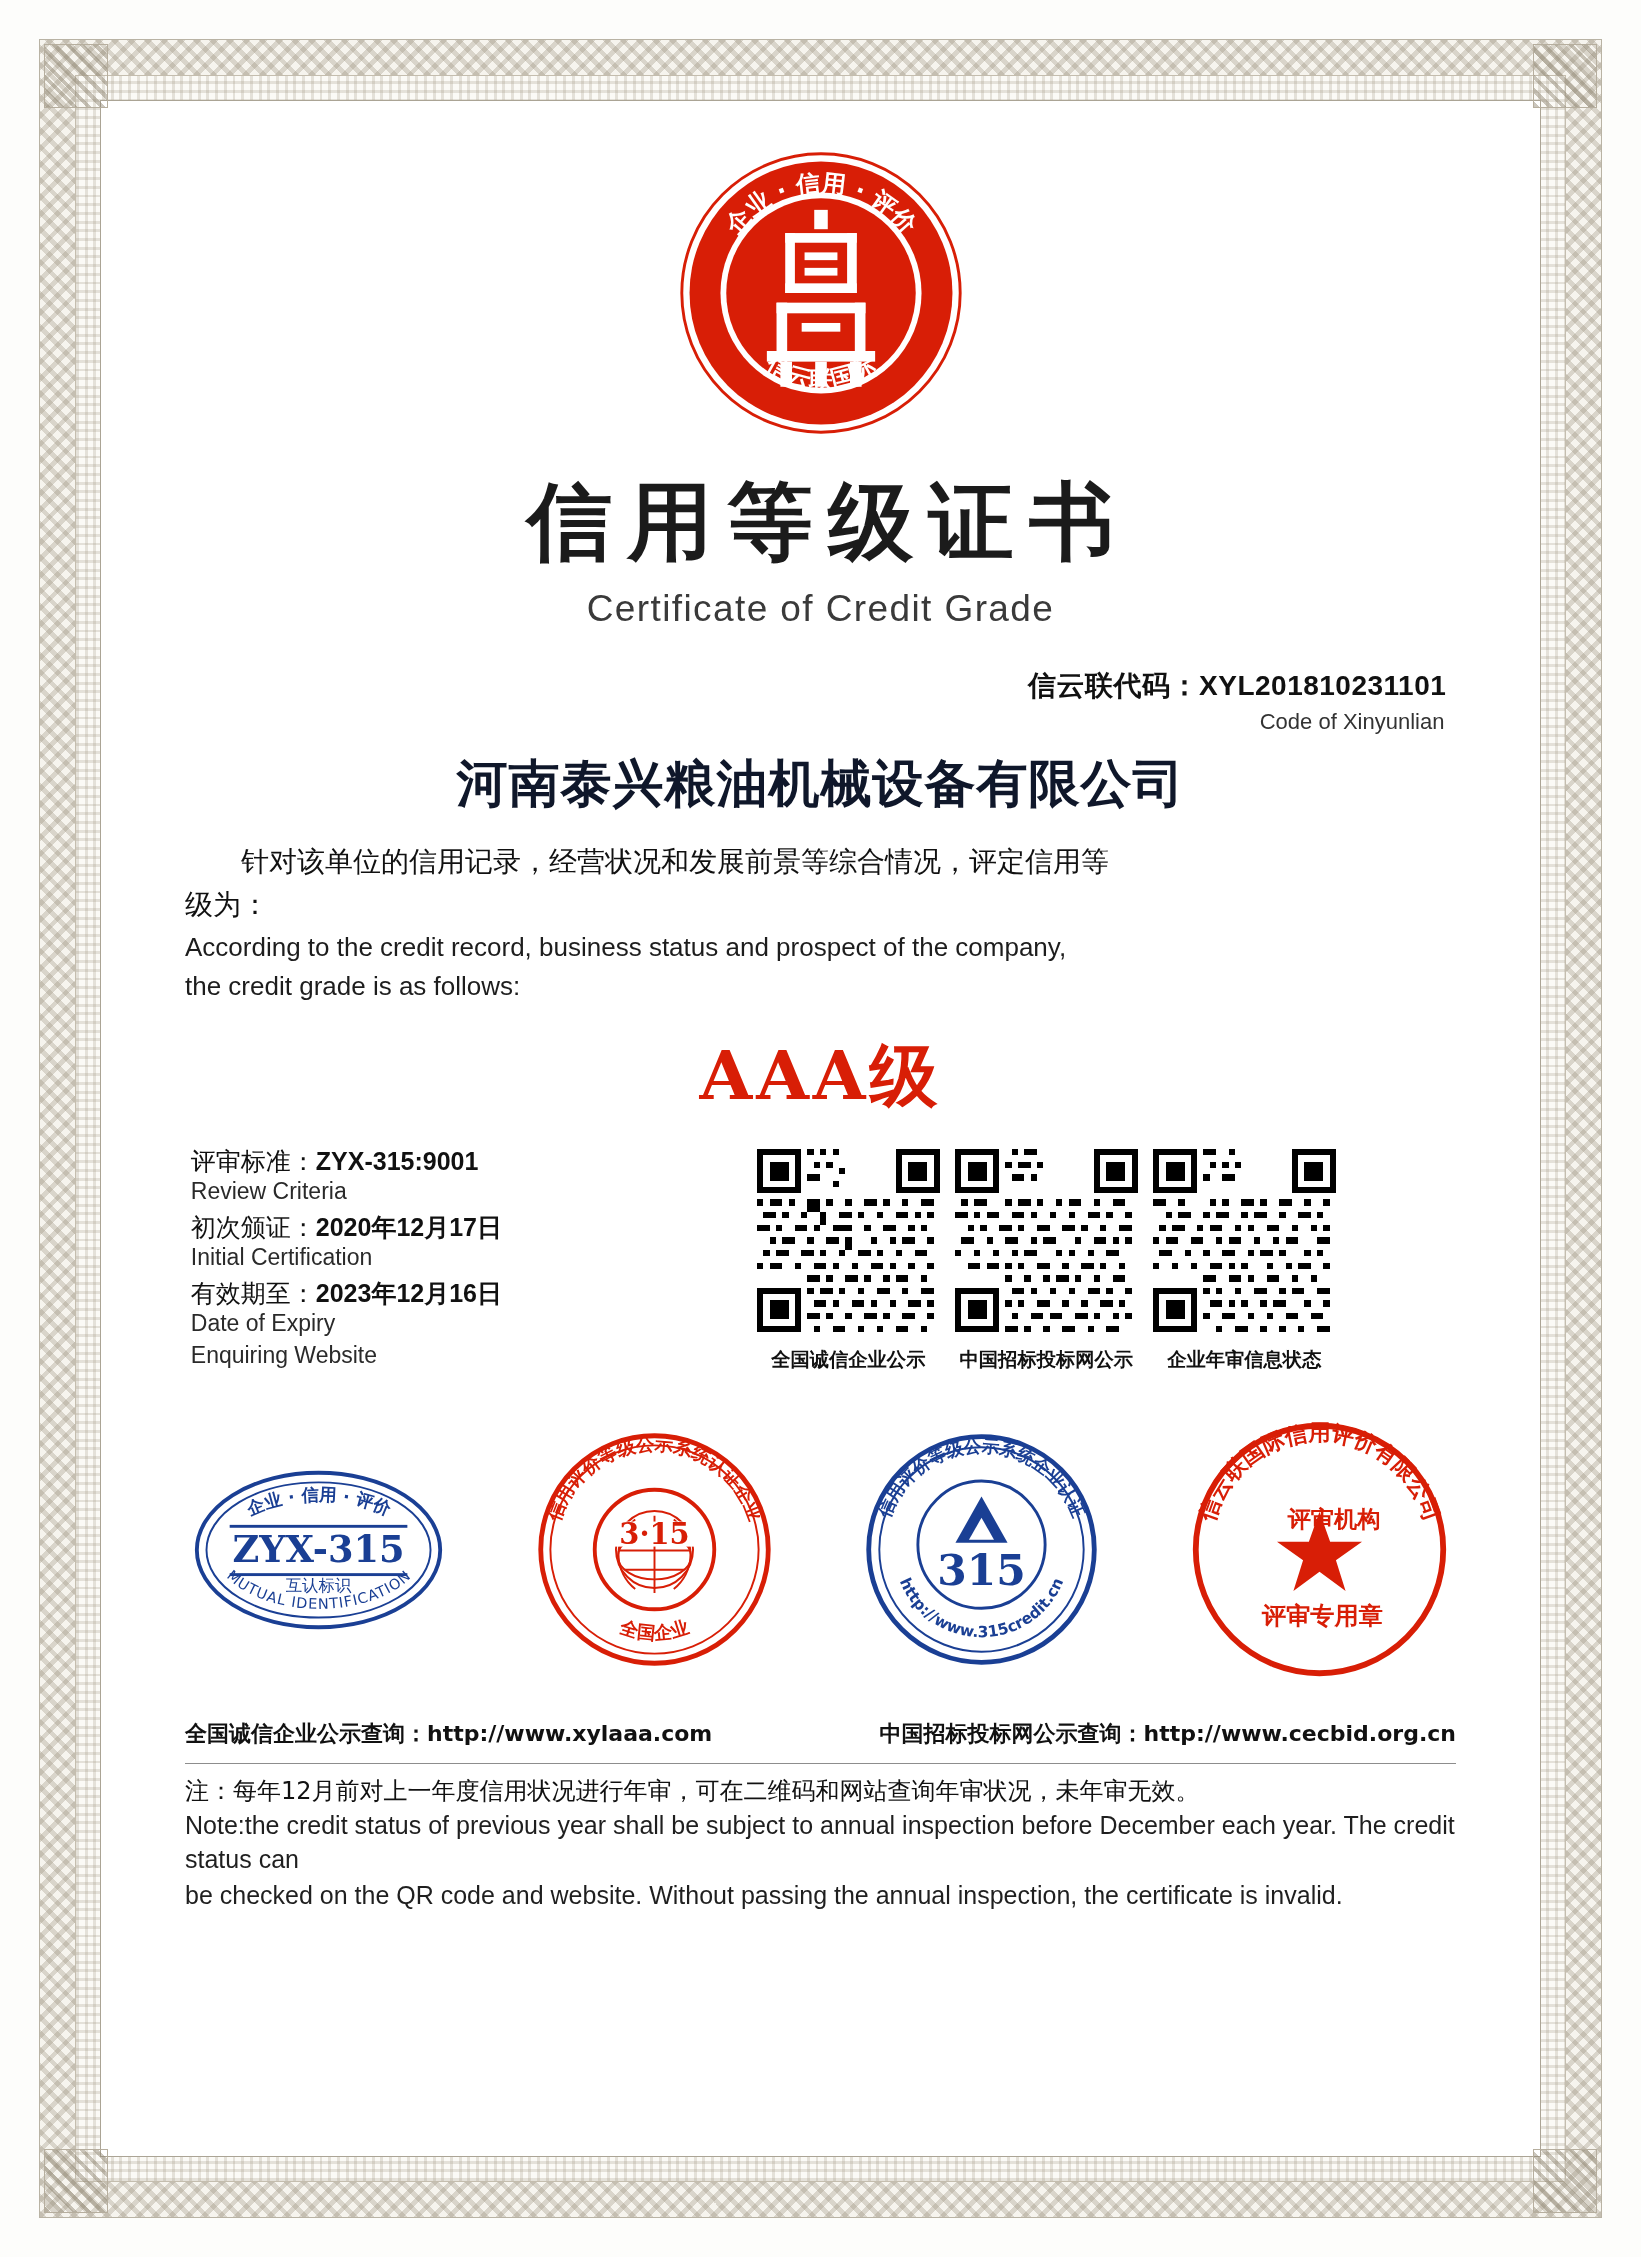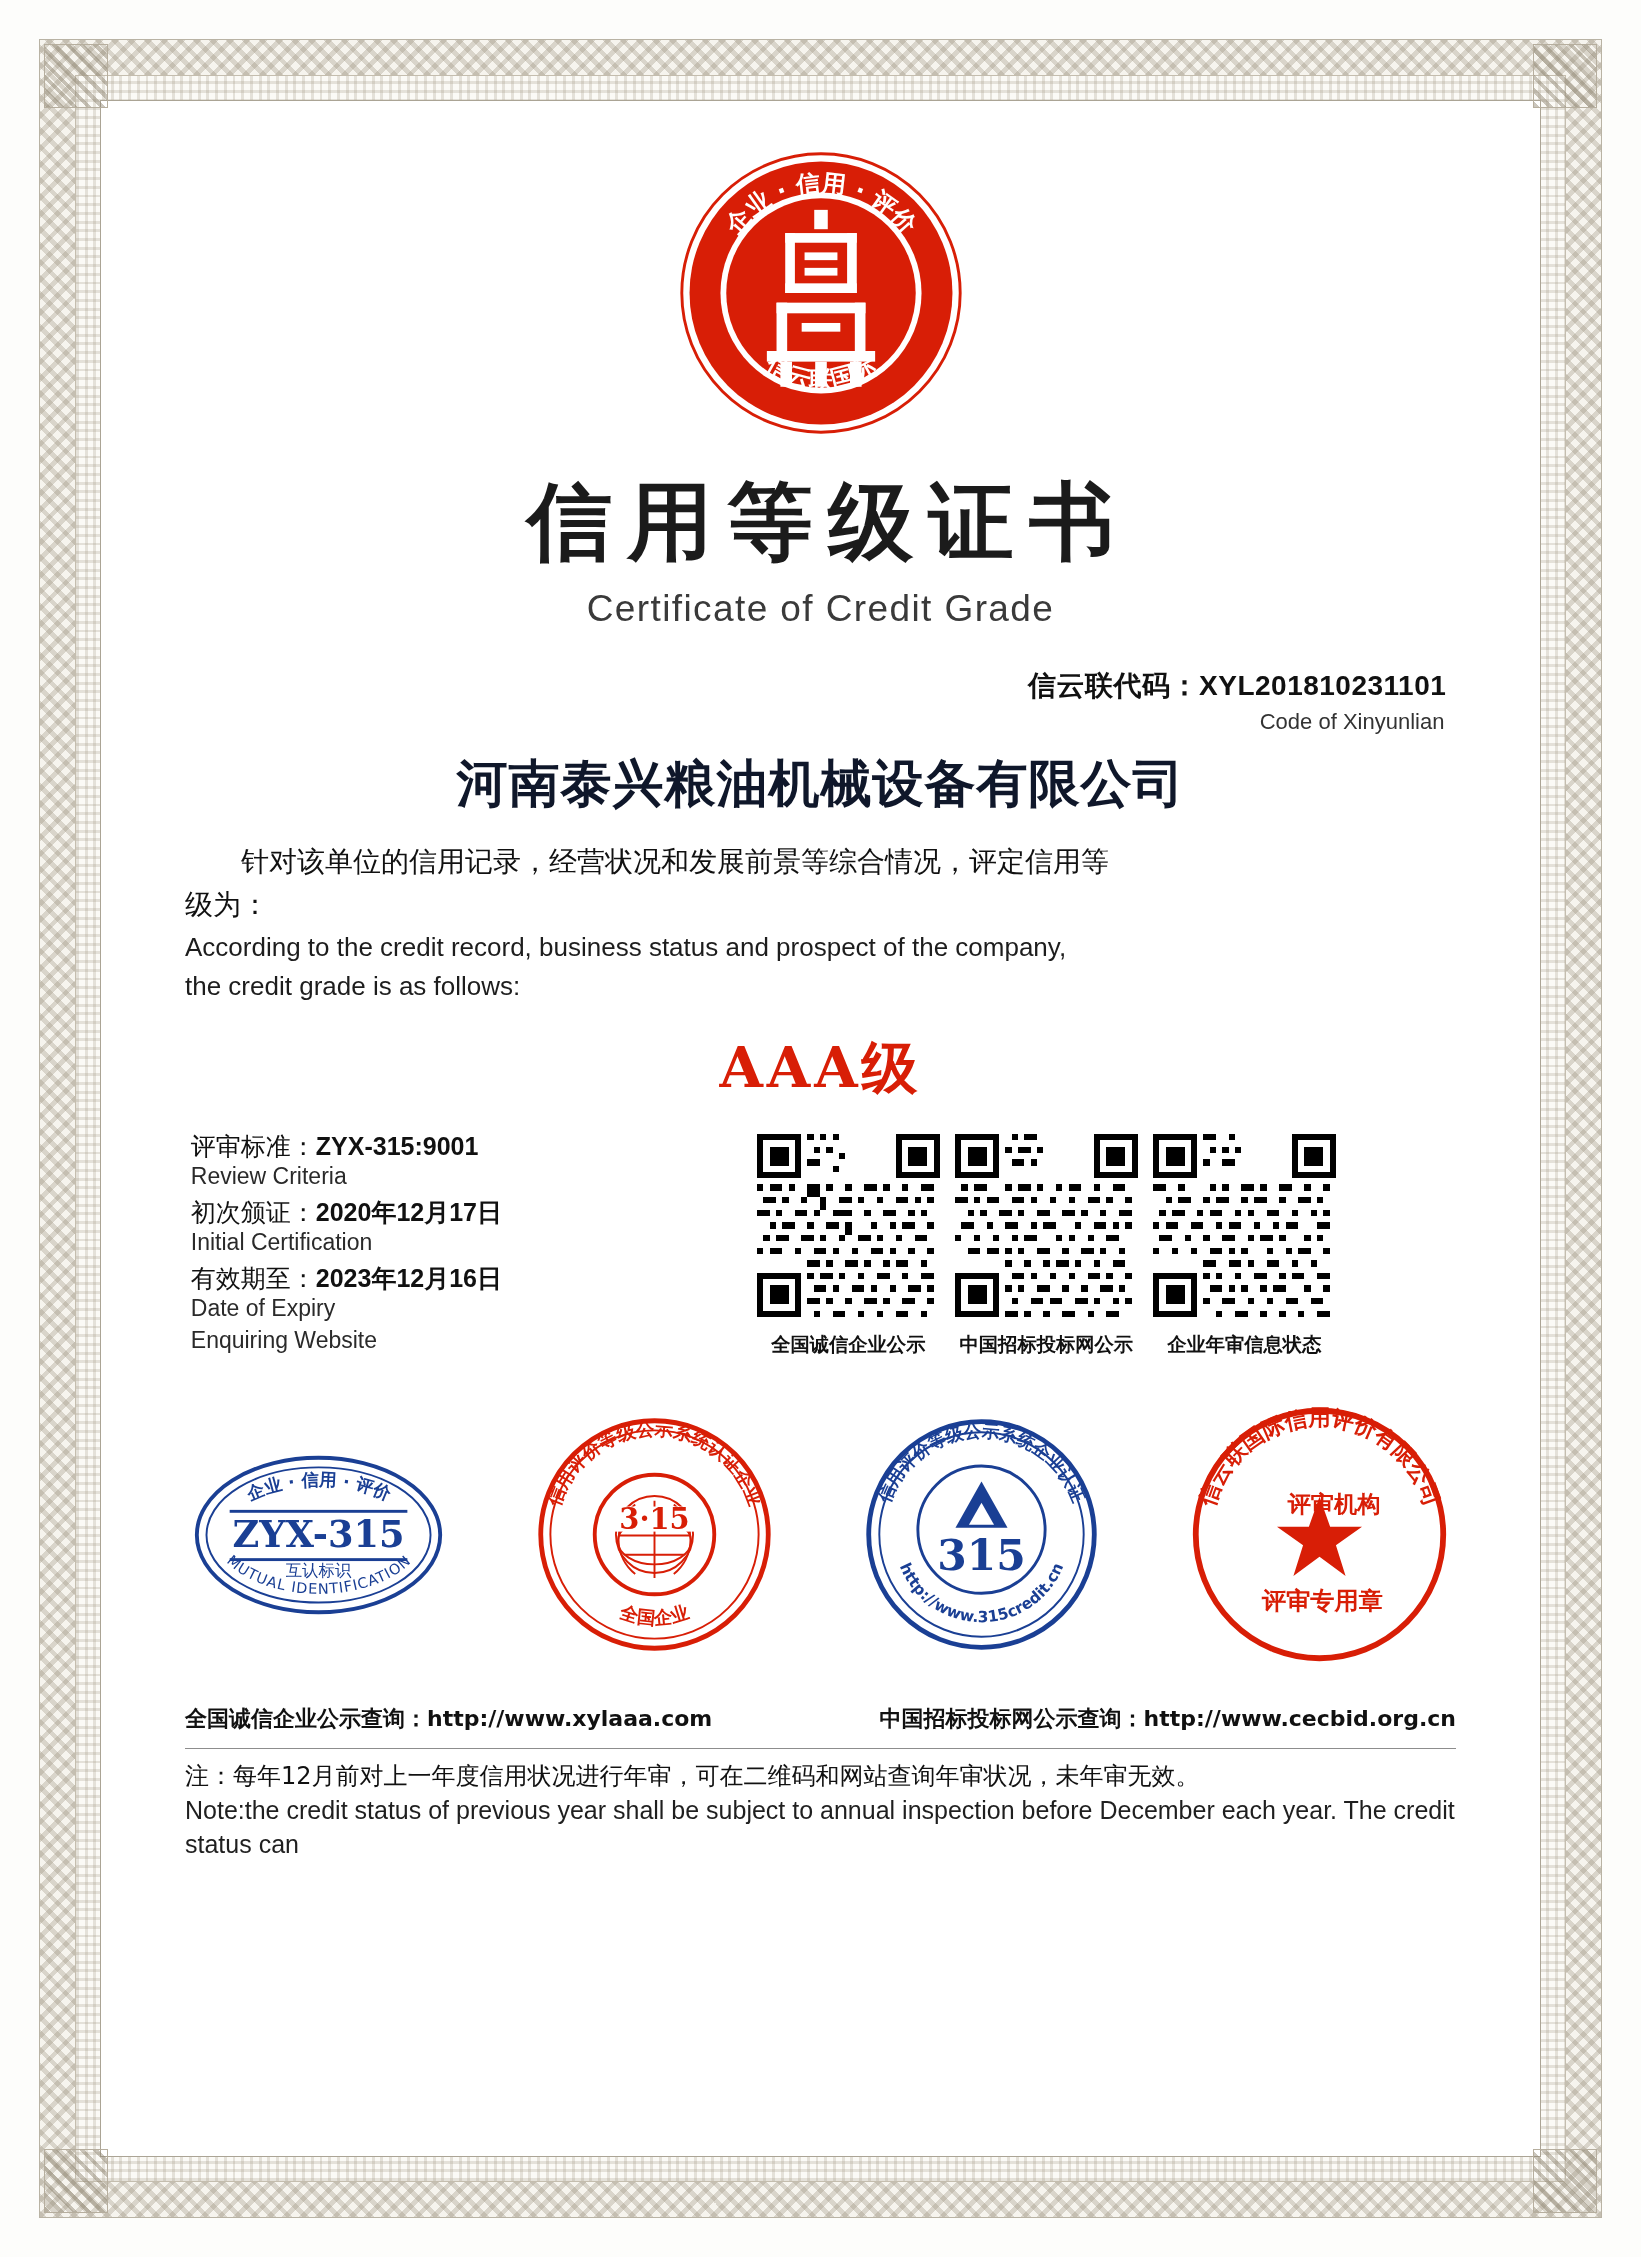--- a/index.html
+++ b/index.html
@@ -151,21 +151,21 @@
     font-size: 26px;
     color: #1d1d1d;
     line-height: 1.45;
   }
 
   
   .grade {
     margin-top: 25px;
     text-align: center;
     color: #d81e06;
-    font-size: 56px;
+    font-size: 68px;
     font-weight: bold;
     font-family: "DejaVu Serif", "Liberation Serif", serif;
     letter-spacing: 3.9px;
   }
 
   
   .mid-row {
     display: flex;
     margin-top: 21px;
     align-items: flex-start;
@@ -796,16 +796,17 @@
         <span>全国诚信企业公示查询：</span><span class="url">http://www.xylaaa.com</span>
       </div>
       <div>
         <span>中国招标投标网公示查询：</span><span class="url">http://www.cecbid.org.cn</span>
       </div>
     </div>
 
     <div class="note-rule"></div>
     <div class="note-cn">注：每年12月前对上一年度信用状况进行年审，可在二维码和网站查询年审状况，未年审无效。</div>
     <div class="note-en">Note:the credit status of previous year shall be subject to annual inspection before December each year. The credit status can</div>
+    <div class="note-en">be checked on the QR code and website. Without passing the annual inspection, the certificate is invalid.</div>
 
   </div>
 </div>
 
 
 </body></html>

